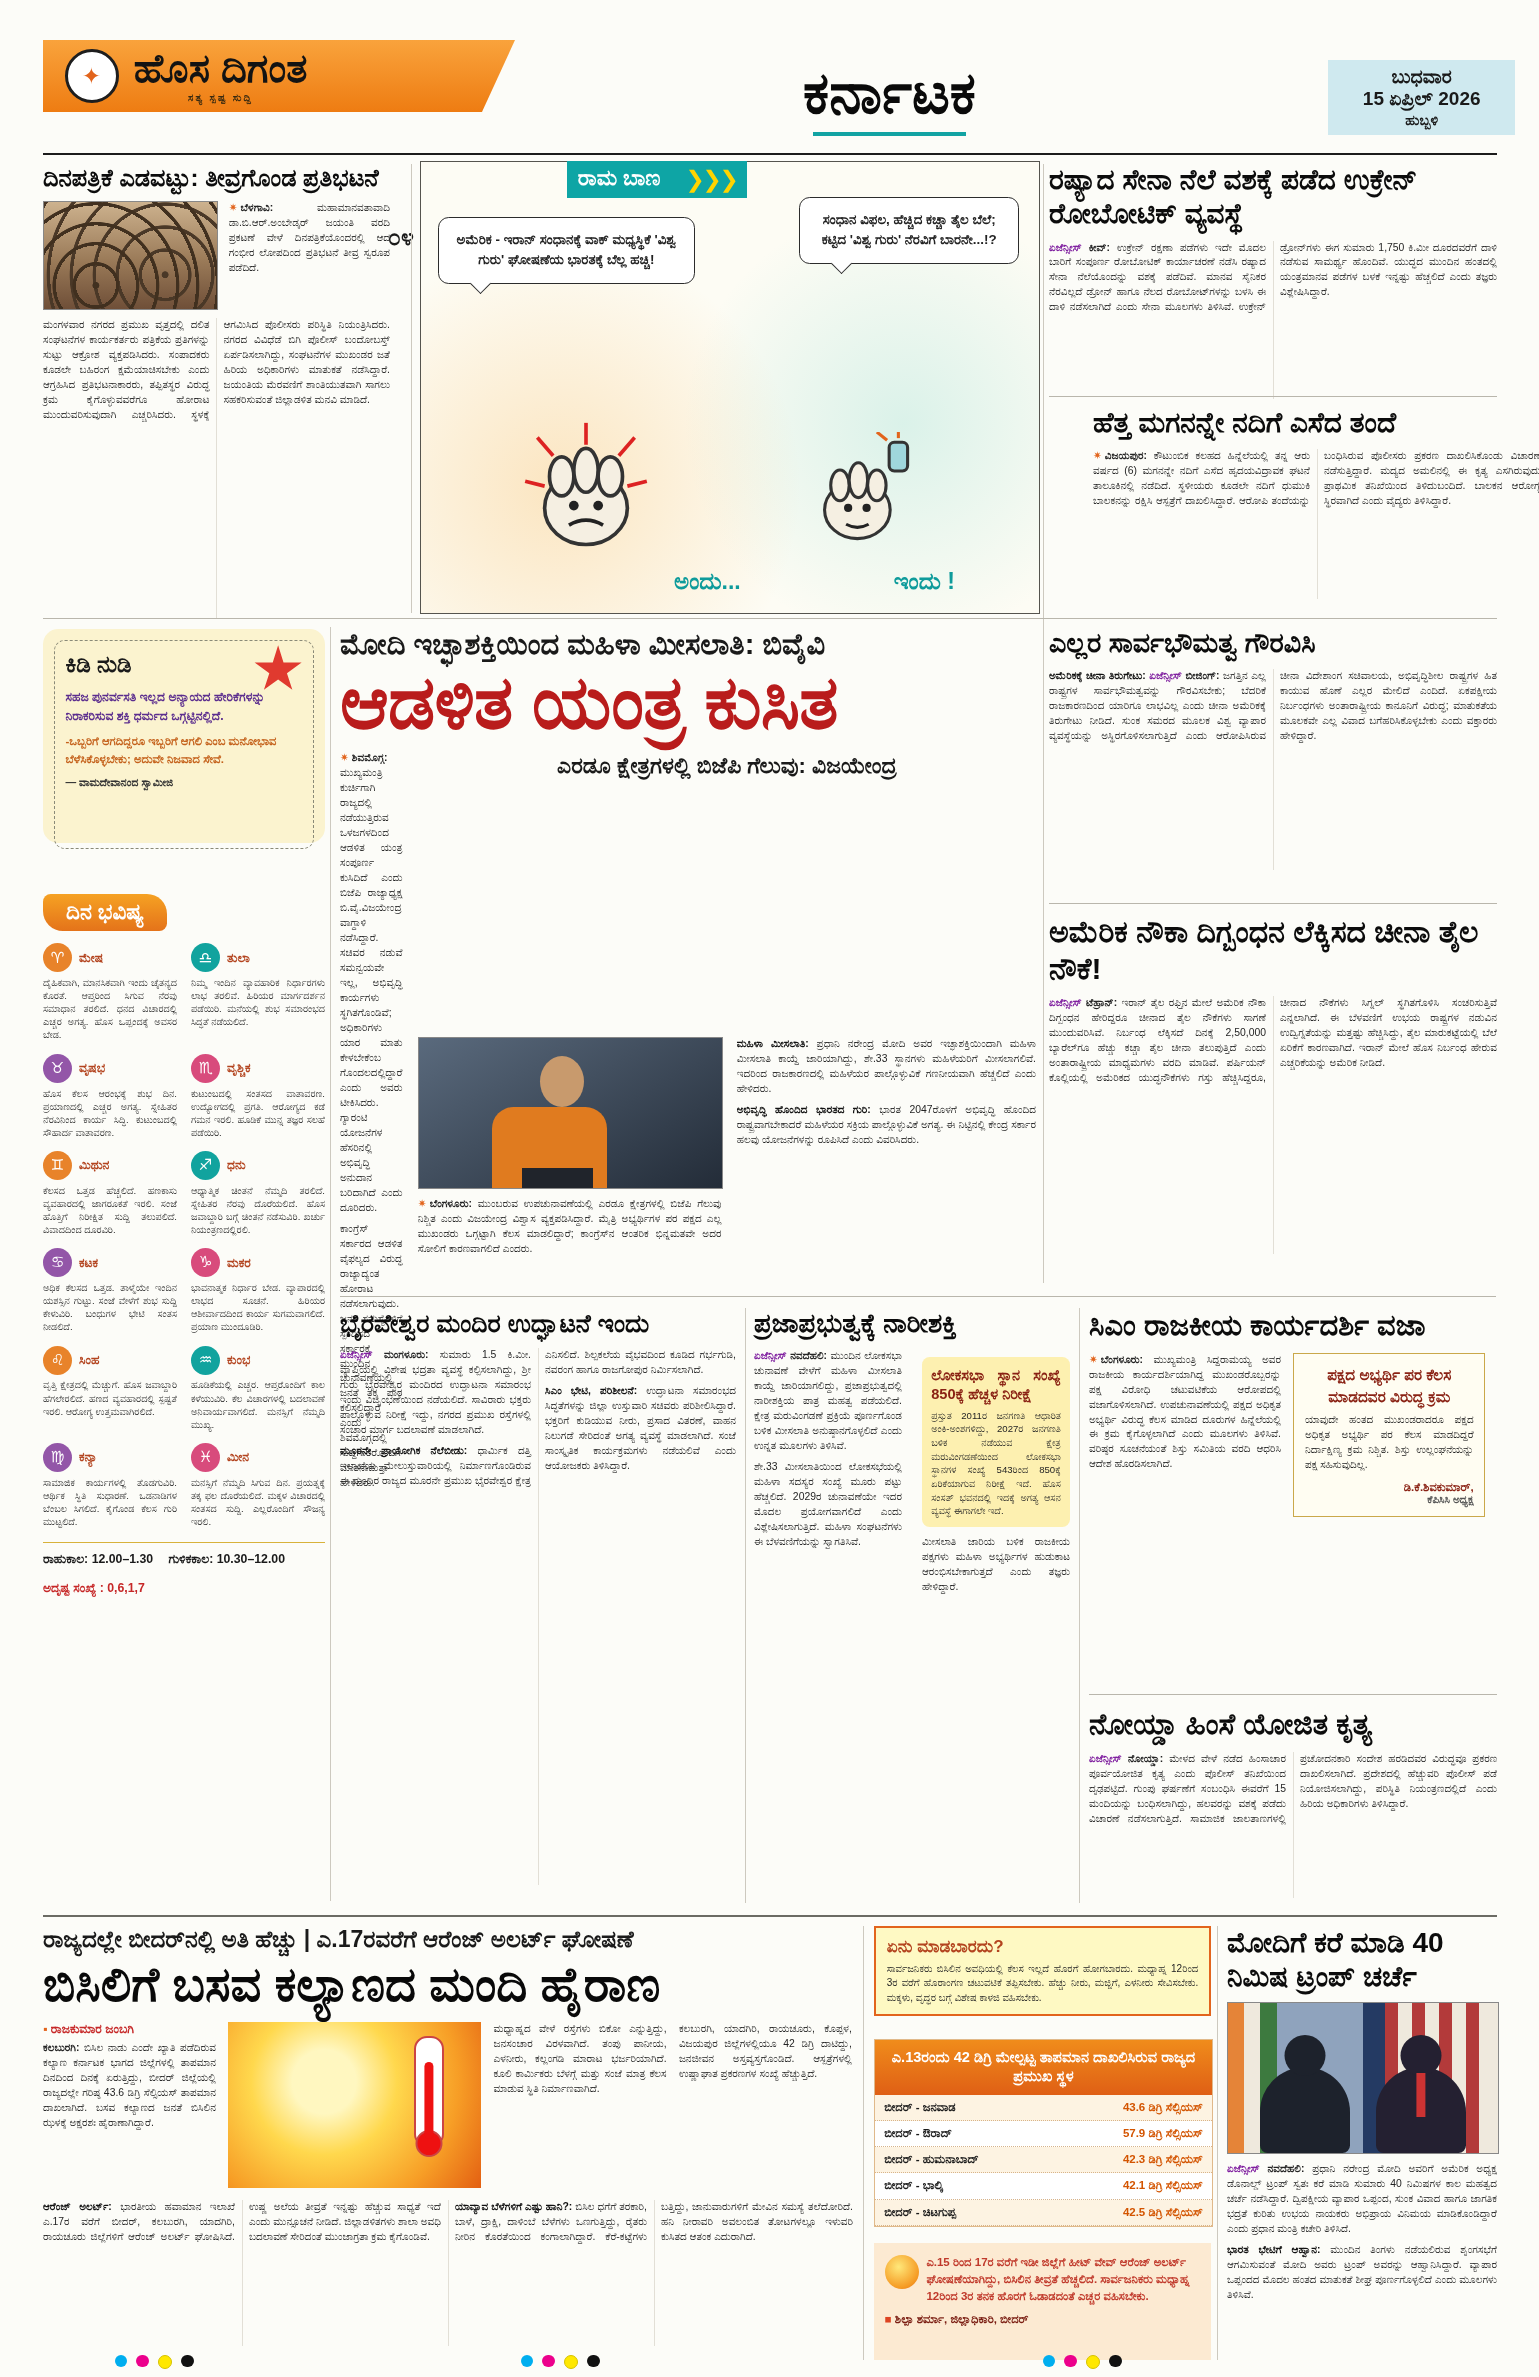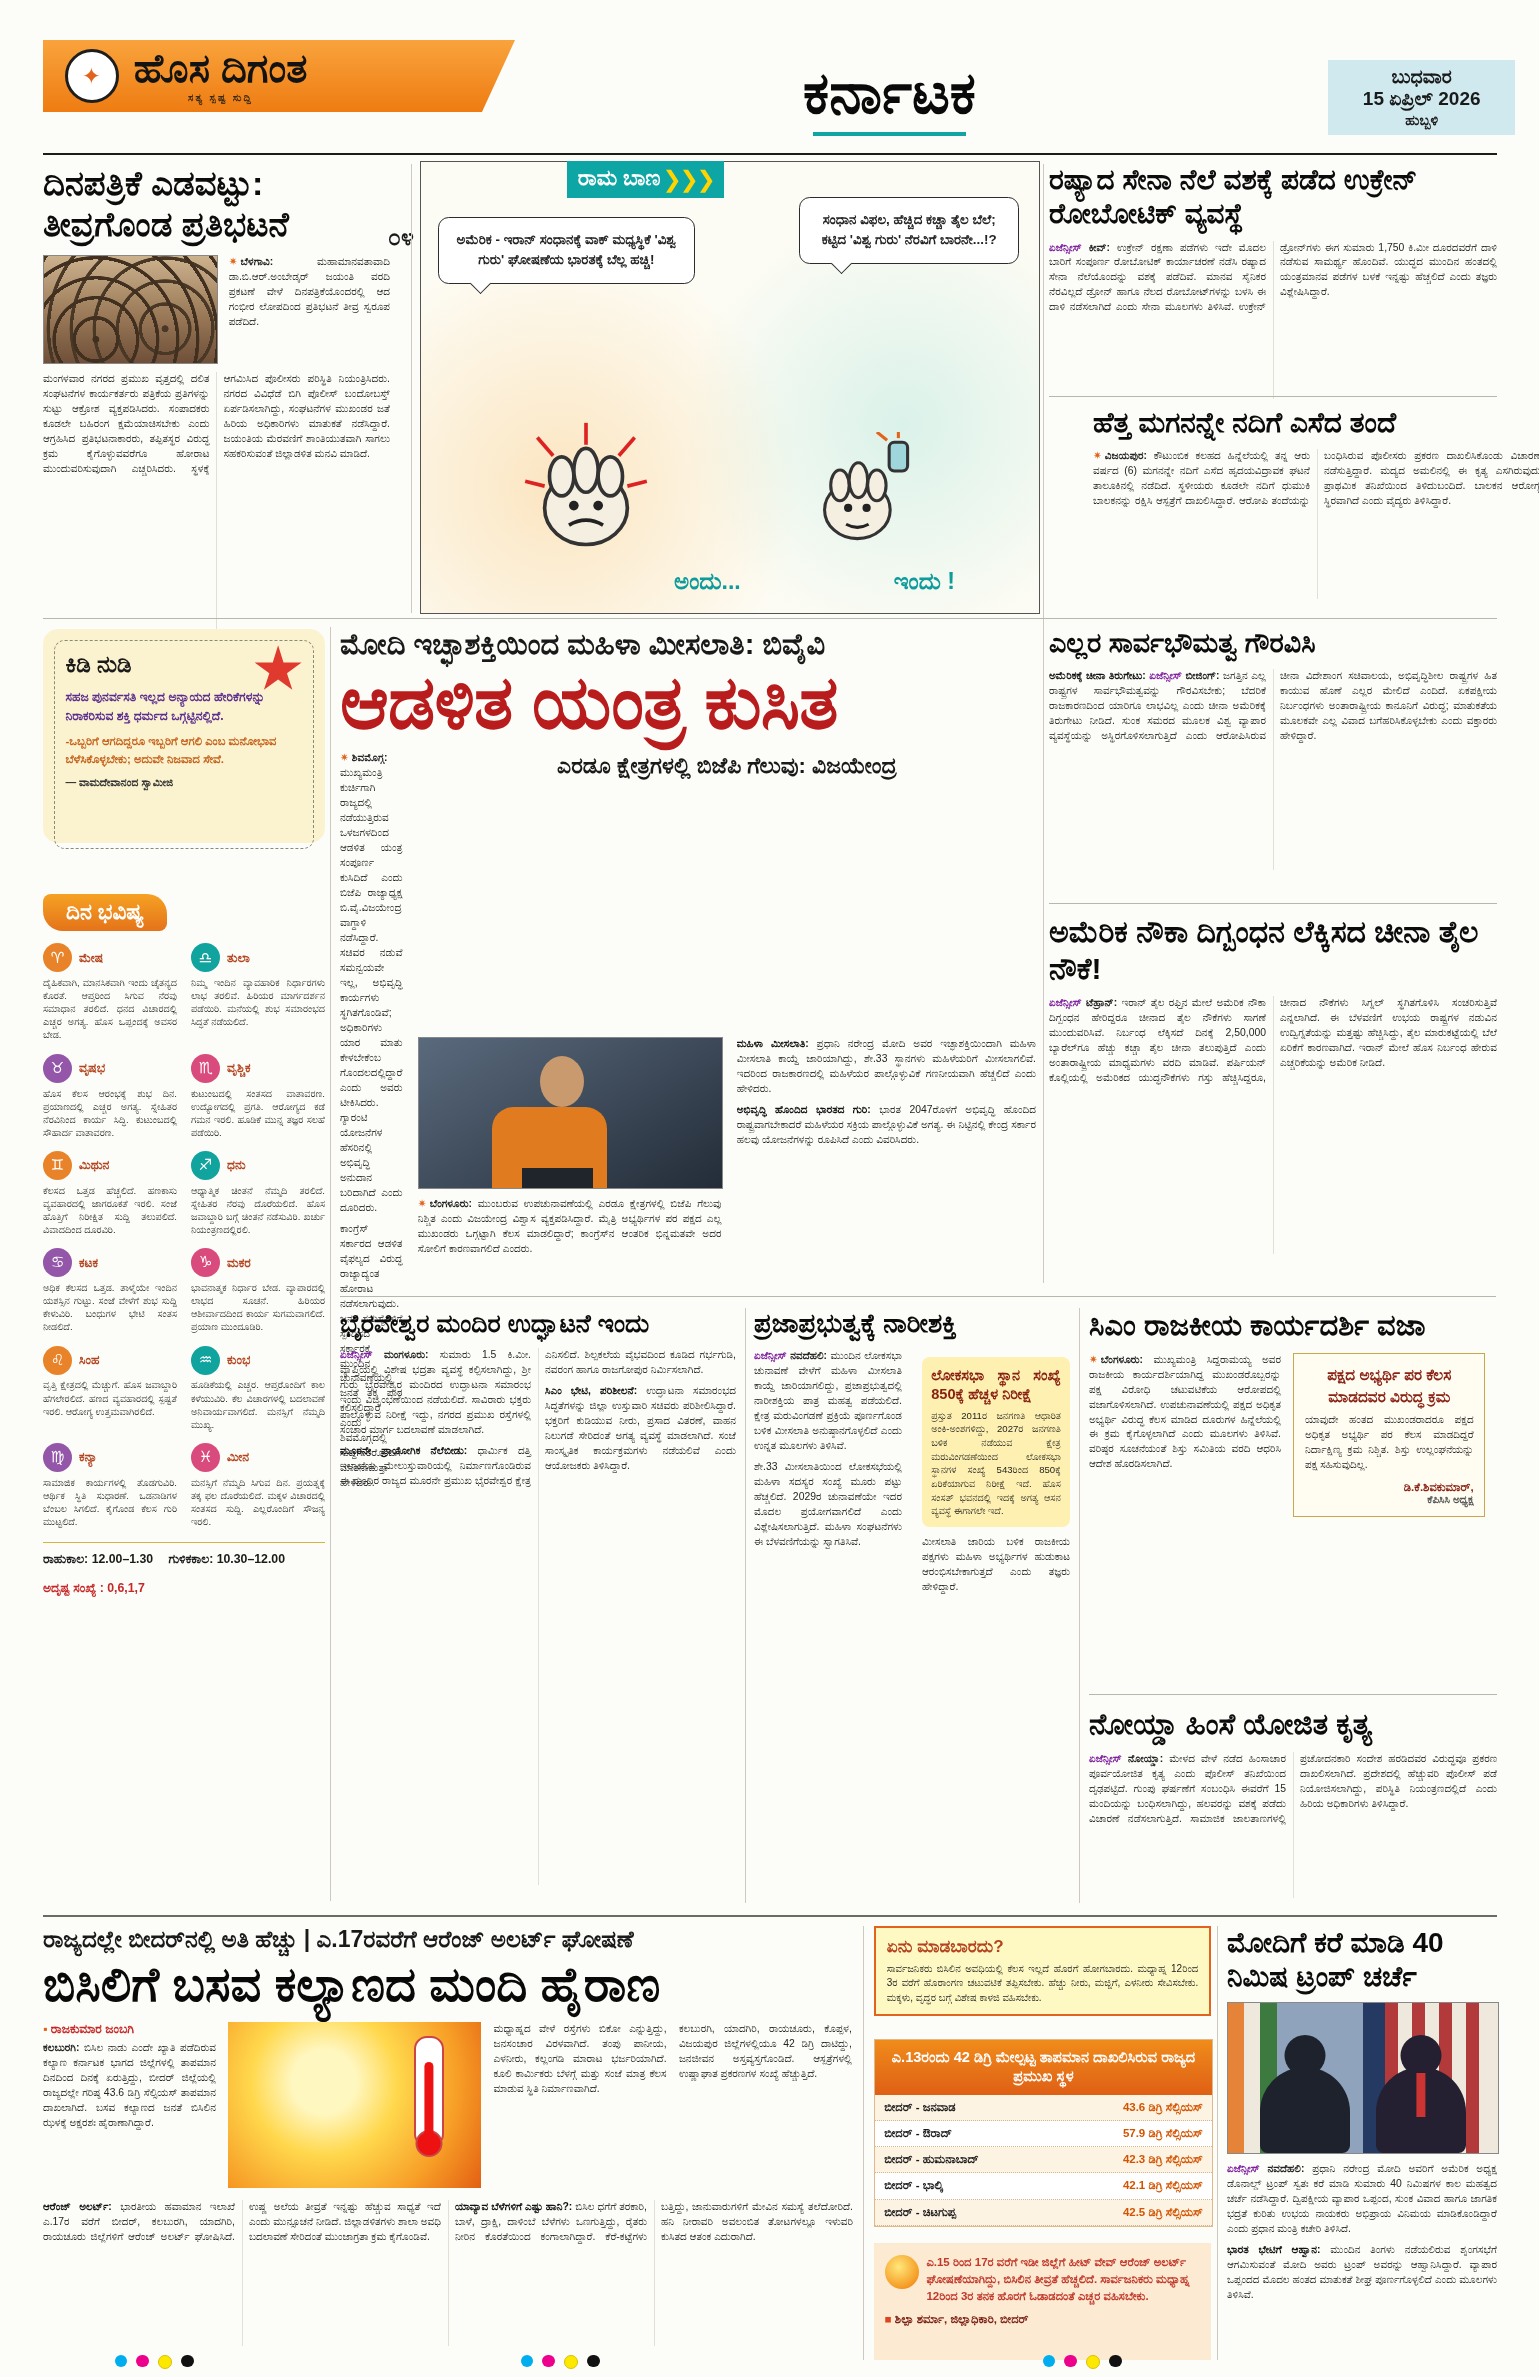--- a/index.html
+++ b/index.html
@@ -32,21 +32,21 @@
   .date-box{background:#cfe9ef;padding:6.1px 9.2px;text-align:center}
   .date-box .day{font-size:19px;font-weight:800}
   .date-box .date{font-size:19px;font-weight:800}
   .date-box .city{font-size:14px;font-weight:700;margin-top:1.5px}
 
   
   .cartoon{border:1.5px solid #55544e;background:
     radial-gradient(circle at 22% 72%,rgba(247,170,60,.28),transparent 42%),
     radial-gradient(circle at 78% 58%,rgba(80,200,190,.20),transparent 40%),#fdfcf4}
   .ram-tag{position:absolute;top:-1.5px;left:146px;background:#0ea5a5;color:#fff;font-weight:800;
-    font-size:21.5px;line-height:1.1;padding:6.1px 10.7px;display:flex;gap:2px;align-items:center}
+    font-size:21.5px;line-height:1.1;padding:6.1px 10.7px;display:flex;gap:25px;align-items:center}
   .ram-tag .chev{color:#ffd400;font-weight:900;font-size:23px;letter-spacing:-2.3px}
   .bubble{position:absolute;background:#fff;border:1.9px solid #2c2c2c;border-radius:10.7px;
     padding:12.3px;font-size:13.4px;font-weight:700;line-height:1.5;text-align:center;color:#222}
   .bubble .tail{position:absolute;bottom:-8.4px;left:34px;width:14px;height:14px;background:#fff;
     border-right:1.9px solid #2c2c2c;border-bottom:1.9px solid #2c2c2c;transform:rotate(45deg)}
   .cap{position:absolute;color:#0e9b9b;font-weight:800;font-size:23px}
   .fig{position:absolute}
 
   
   .kidi-box{background:#fbf3cf;border-radius:15.3px;padding:10.7px}
@@ -155,21 +155,21 @@
   <div class="abs section-title" style="left:629px;top:64px;width:521px">ಕರ್ನಾಟಕ</div>
   <div class="abs section-bar" style="left:813px;top:132px;width:153px"></div>
   <div class="abs date-box" style="left:1328px;top:60px;width:169px">
     <div class="day">ಬುಧವಾರ</div>
     <div class="date">15 ಏಪ್ರಿಲ್ 2026</div>
     <div class="city">ಹುಬ್ಬಳಿ</div>
   </div>
   <div class="rule-h dark" style="left:43px;top:153px;width:1454px"></div>
 
   <section class="abs" style="left:43px;top:163px;width:347px">
-    <h1 class="hl" style="font-size:34px;margin:0 0 9.2px">ದಿನಪತ್ರಿಕೆ ಎಡವಟ್ಟು: ತೀವ್ರಗೊಂಡ ಪ್ರತಿಭಟನೆ</h1>
+    <h1 class="hl" style="font-size:24px;margin:0 0 9.2px">ದಿನಪತ್ರಿಕೆ ಎಡವಟ್ಟು: ತೀವ್ರಗೊಂಡ ಪ್ರತಿಭಟನೆ</h1>
     <div style="display:flex;gap:10.7px;margin-bottom:7.7px">
       <div class="ph ph-protest" style="width:173px;height:107px;flex:none"></div>
       <div class="body">
         <span class="dl dl-star">ಬೆಳಗಾವಿ:</span>
         <span>ಮಹಾಮಾನವತಾವಾದಿ ಡಾ.ಬಿ.ಆರ್.ಅಂಬೇಡ್ಕರ್ ಜಯಂತಿ ವರದಿ ಪ್ರಕಟಣೆ ವೇಳೆ ದಿನಪತ್ರಿಕೆಯೊಂದರಲ್ಲಿ ಆದ ಗಂಭೀರ ಲೋಪದಿಂದ ಪ್ರತಿಭಟನೆ ತೀವ್ರ ಸ್ವರೂಪ ಪಡೆದಿದೆ.</span>
       </div>
     </div>
     <div class="body c2" style="height:301px">ಮಂಗಳವಾರ ನಗರದ ಪ್ರಮುಖ ವೃತ್ತದಲ್ಲಿ ದಲಿತ ಸಂಘಟನೆಗಳ ಕಾರ್ಯಕರ್ತರು ಪತ್ರಿಕೆಯ ಪ್ರತಿಗಳನ್ನು ಸುಟ್ಟು ಆಕ್ರೋಶ ವ್ಯಕ್ತಪಡಿಸಿದರು. ಸಂಪಾದಕರು ಕೂಡಲೇ ಬಹಿರಂಗ ಕ್ಷಮೆಯಾಚಿಸಬೇಕು ಎಂದು ಆಗ್ರಹಿಸಿದ ಪ್ರತಿಭಟನಾಕಾರರು, ತಪ್ಪಿತಸ್ಥರ ವಿರುದ್ಧ ಕ್ರಮ ಕೈಗೊಳ್ಳುವವರೆಗೂ ಹೋರಾಟ ಮುಂದುವರಿಸುವುದಾಗಿ ಎಚ್ಚರಿಸಿದರು. ಸ್ಥಳಕ್ಕೆ ಆಗಮಿಸಿದ ಪೊಲೀಸರು ಪರಿಸ್ಥಿತಿ ನಿಯಂತ್ರಿಸಿದರು. ನಗರದ ವಿವಿಧೆಡೆ ಬಿಗಿ ಪೊಲೀಸ್ ಬಂದೋಬಸ್ತ್ ಏರ್ಪಡಿಸಲಾಗಿದ್ದು, ಸಂಘಟನೆಗಳ ಮುಖಂಡರ ಜತೆ ಹಿರಿಯ ಅಧಿಕಾರಿಗಳು ಮಾತುಕತೆ ನಡೆಸಿದ್ದಾರೆ. ಜಯಂತಿಯ ಮೆರವಣಿಗೆ ಶಾಂತಿಯುತವಾಗಿ ಸಾಗಲು ಸಹಕರಿಸುವಂತೆ ಜಿಲ್ಲಾಡಳಿತ ಮನವಿ ಮಾಡಿದೆ.</div>
   </section>
 

